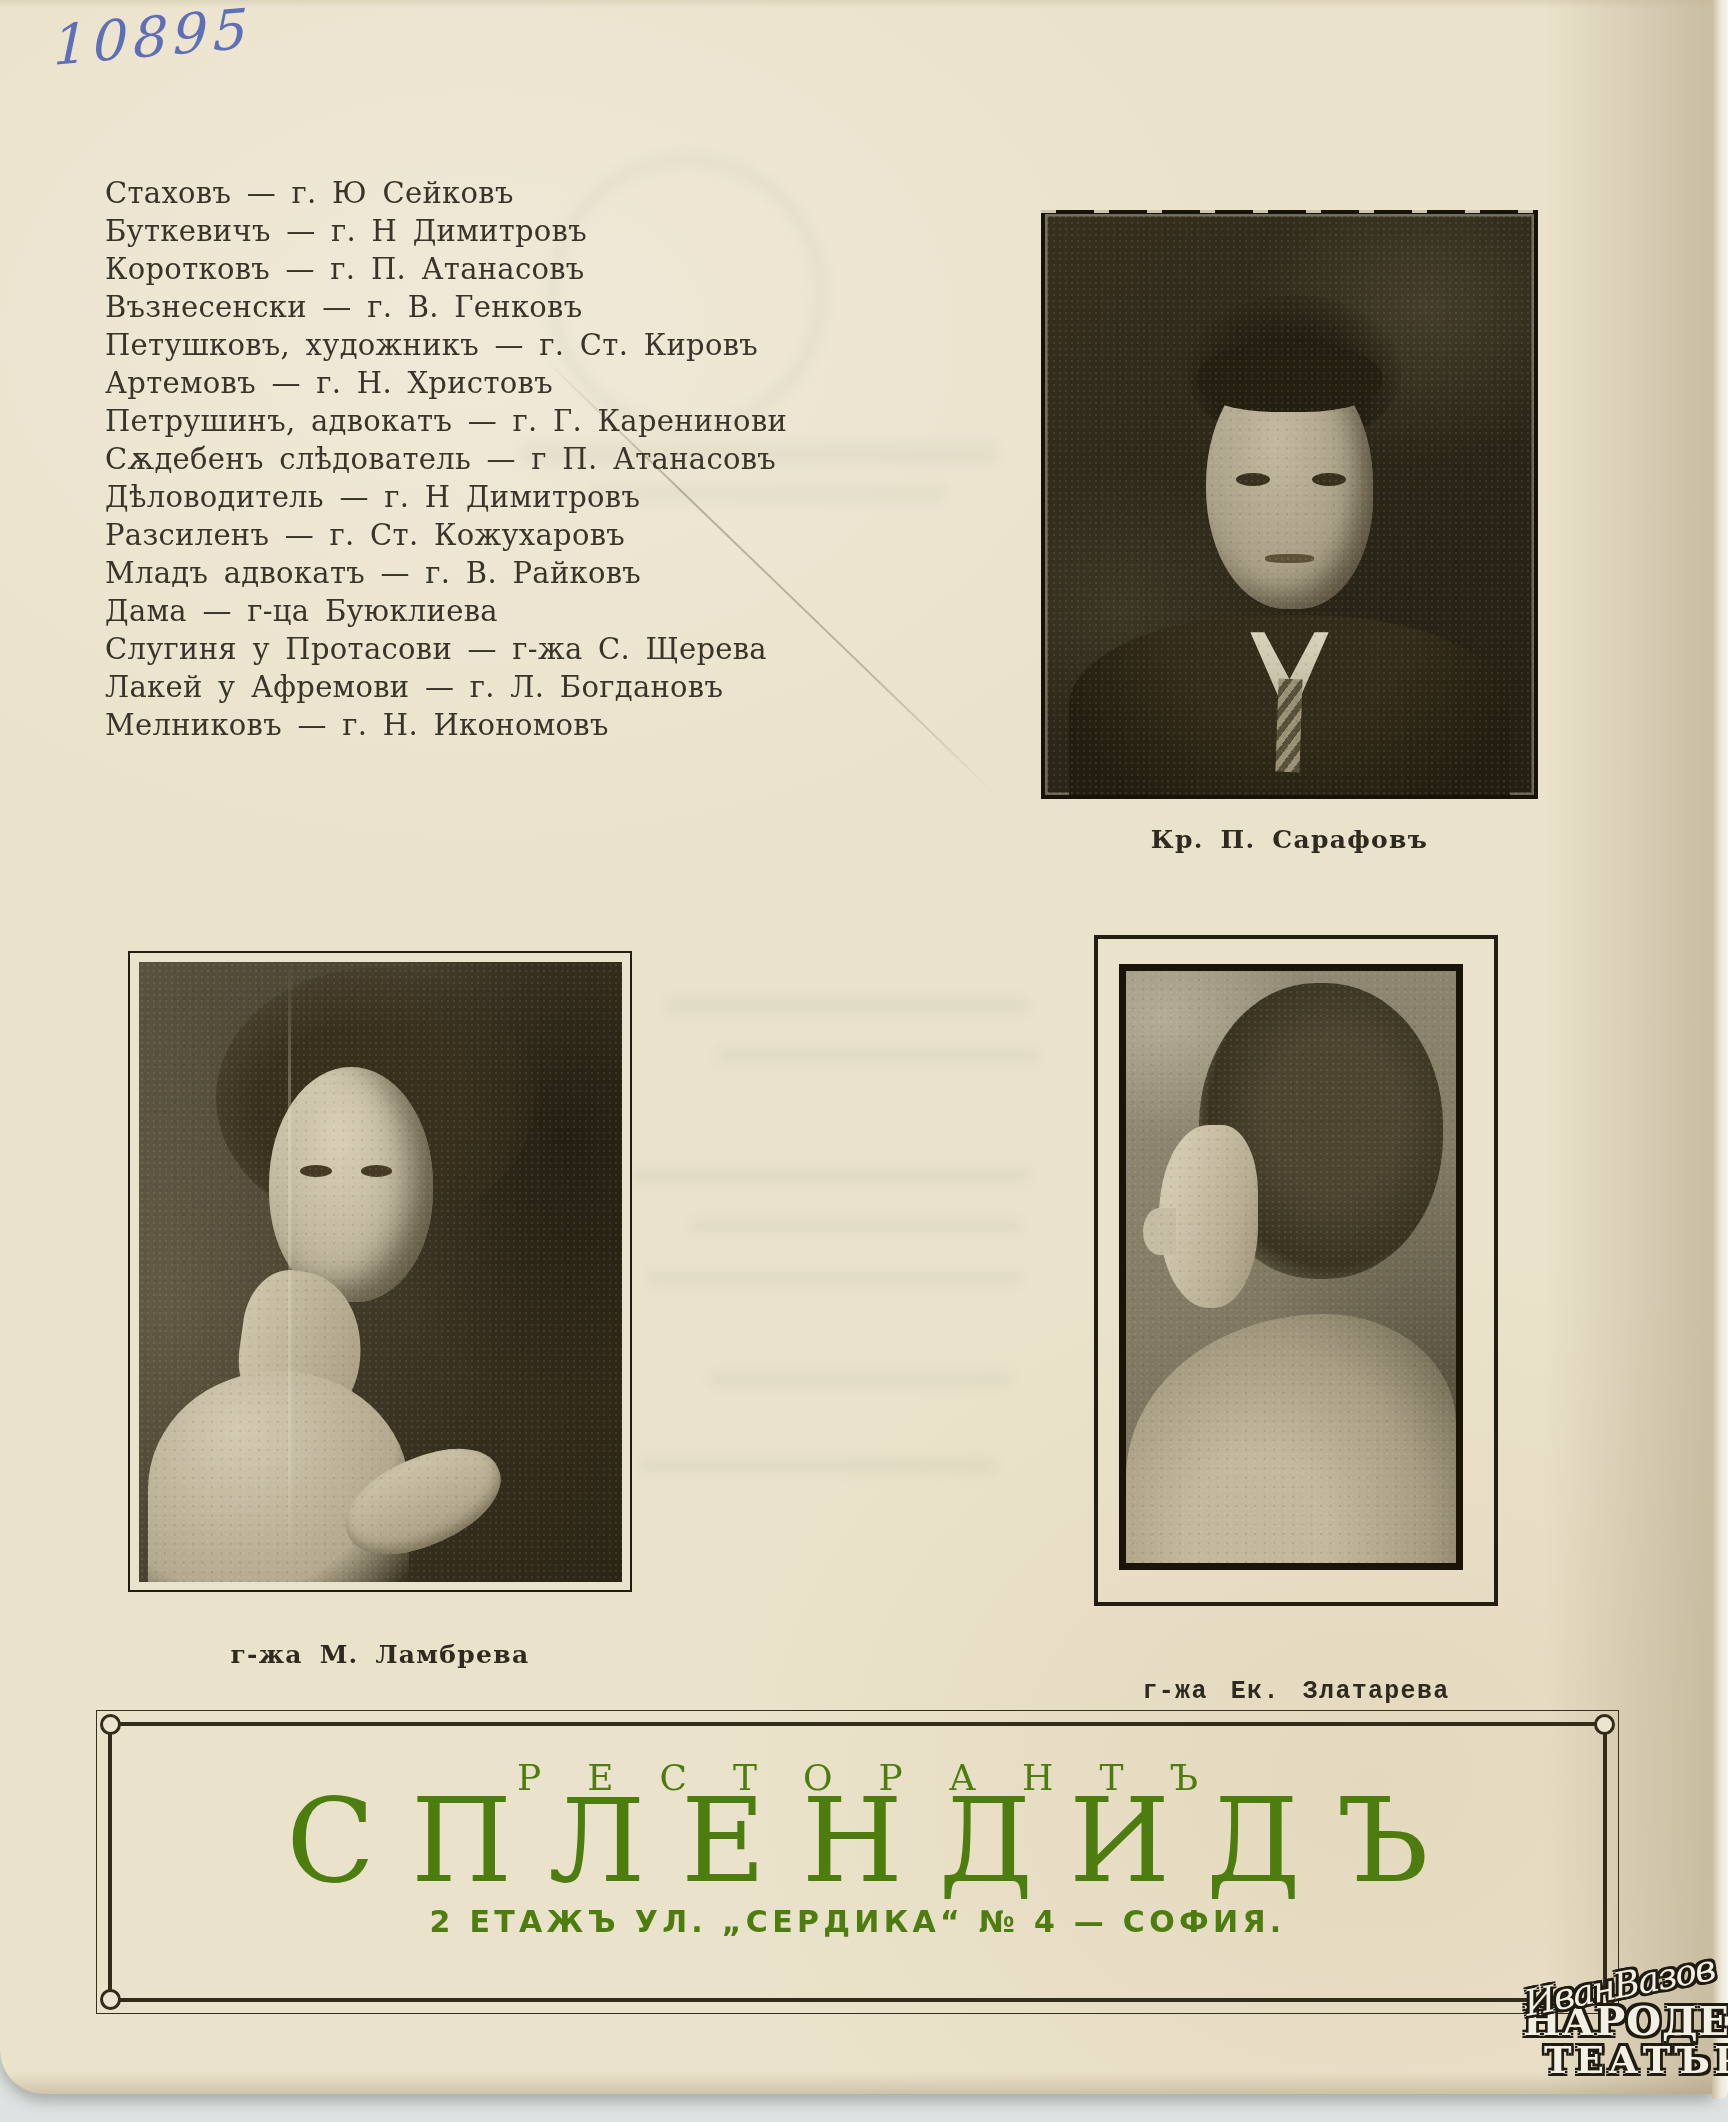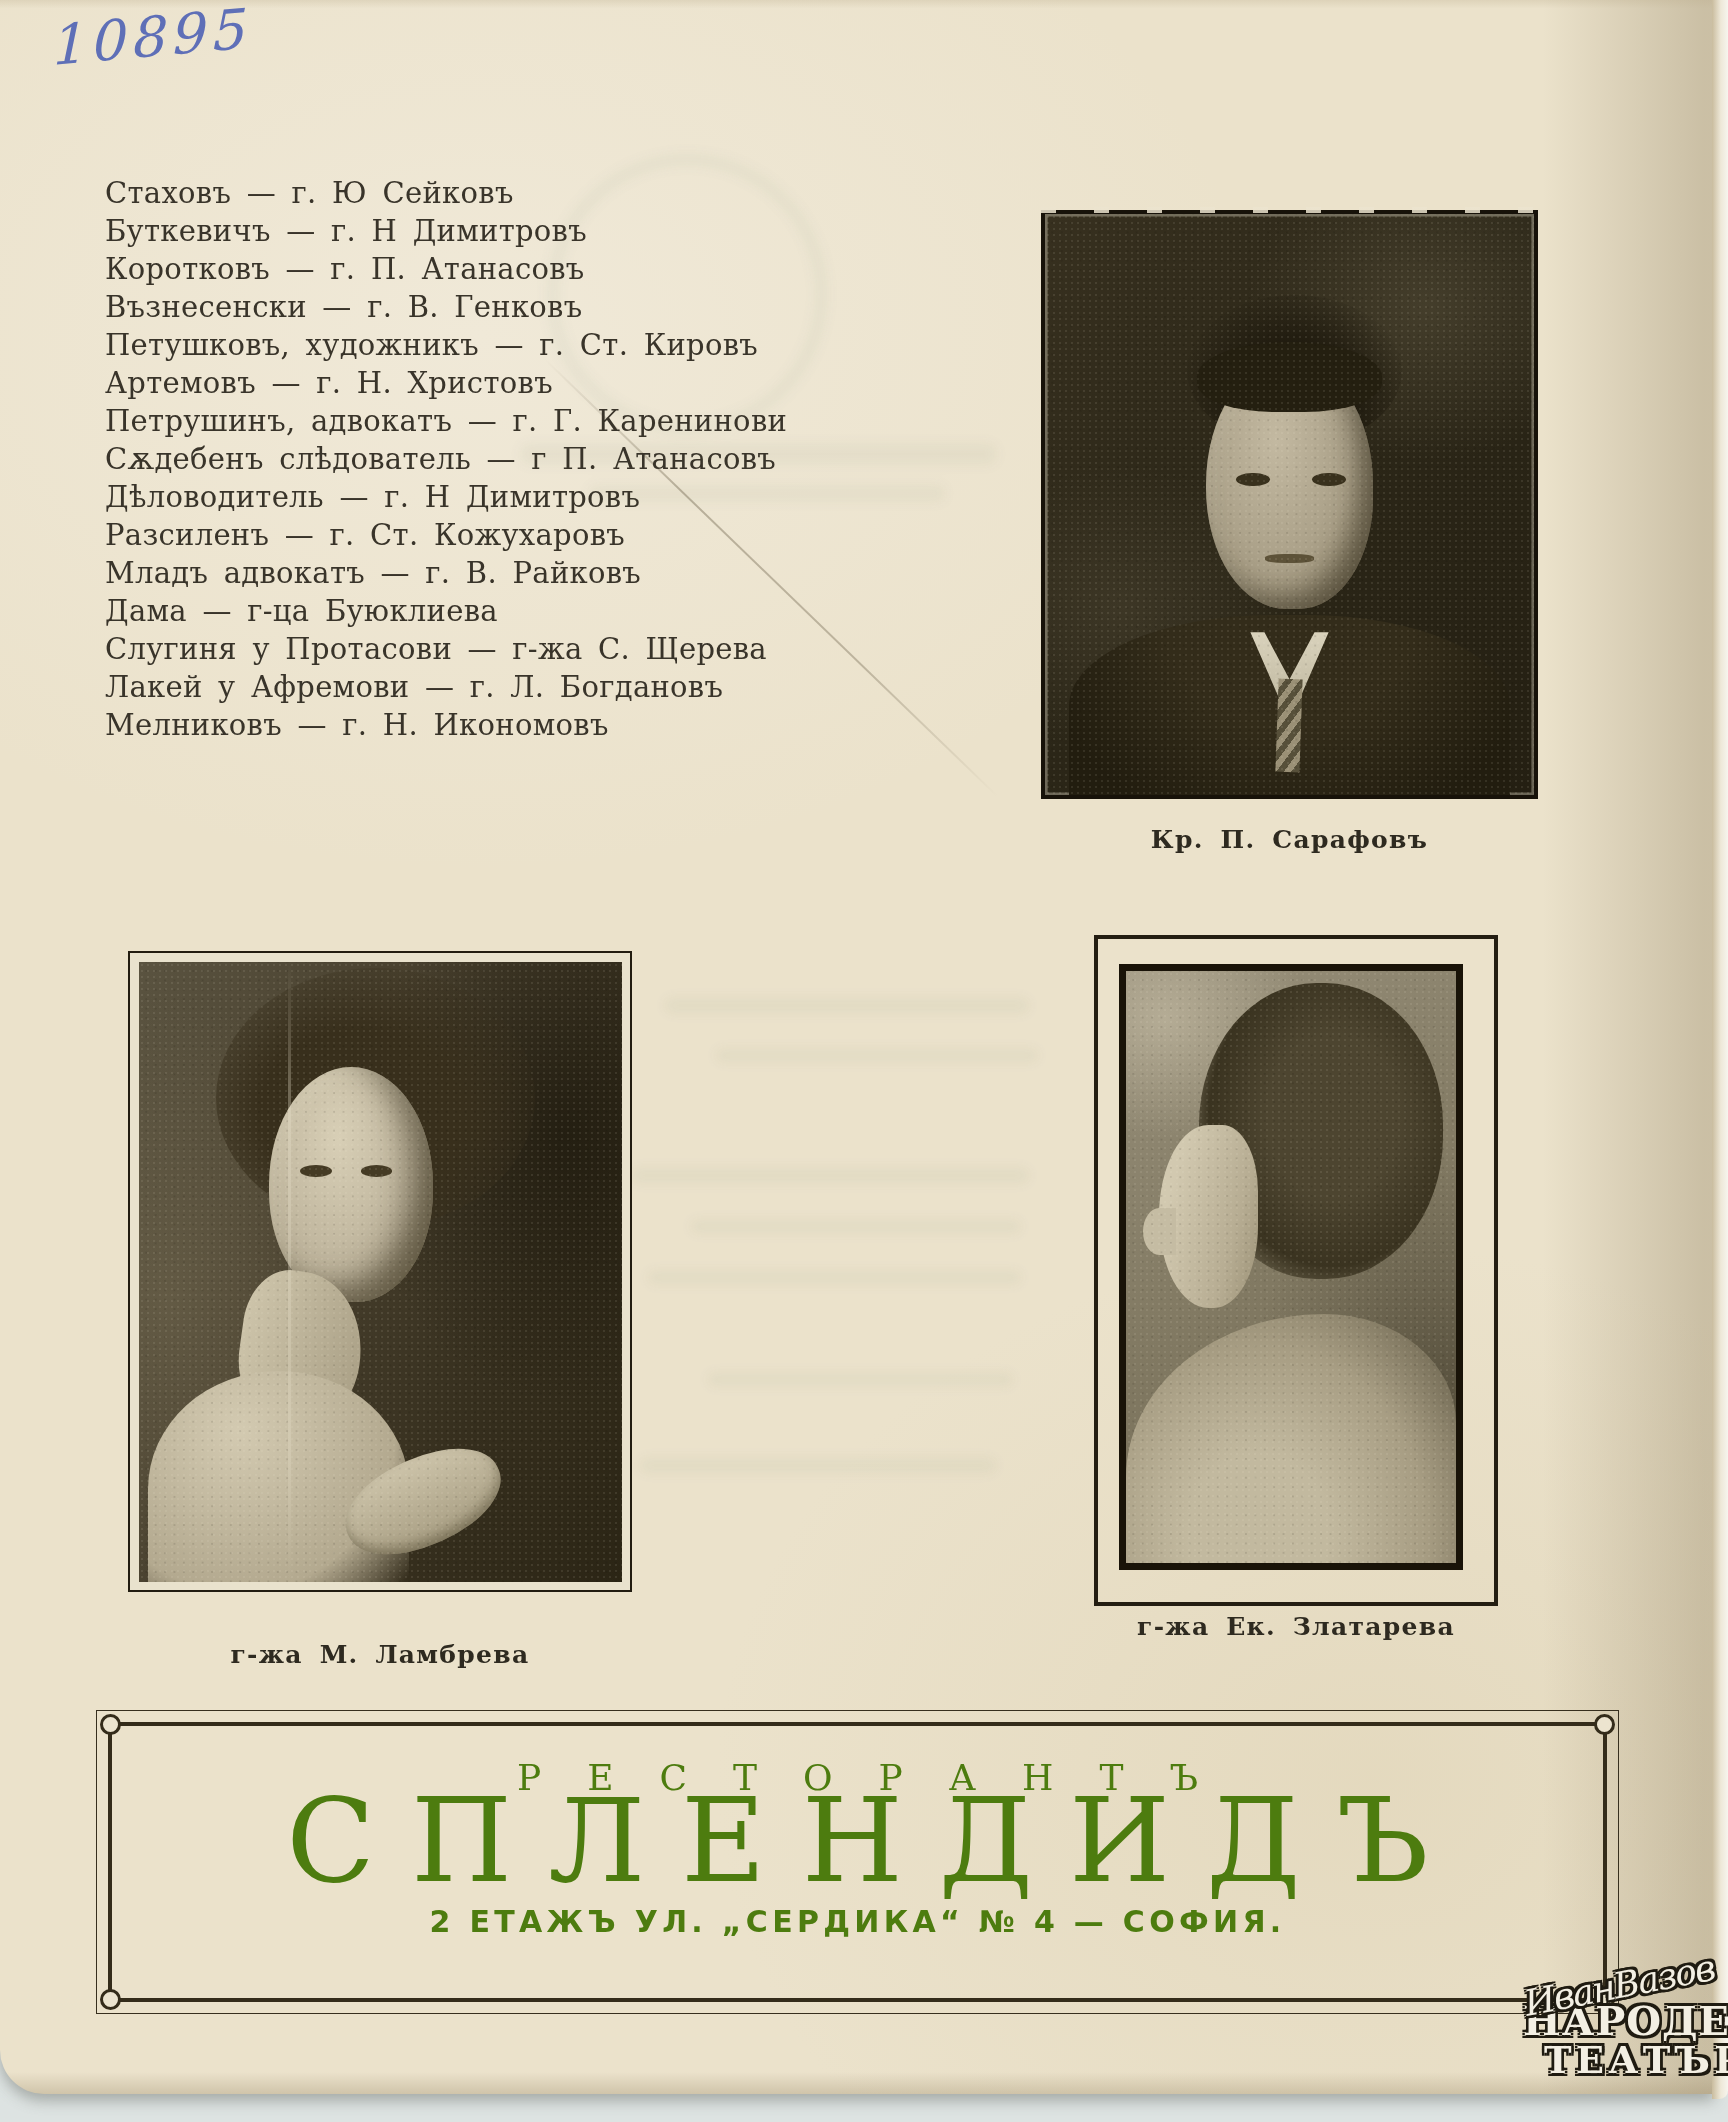--- a/index.html
+++ b/index.html
@@ -245,21 +245,21 @@
   <div class="caption" style="left:128px;top:1640px;width:504px;">г-жа М. Ламбрева</div>
 
   <div class="frame-zlatareva"></div>
   <div class="photo photo-zlatareva">
     <div class="z-hair"></div>
     <div class="z-face"></div>
     <div class="z-nose"></div>
     <div class="z-shoulder"></div>
     <div class="grain"></div>
   </div>
-  <div class="caption" style="left:1094px;top:1612px;width:404px;">г-жа Ек. Златарева</div>
+  <div class="caption" style="left:1094px;top:1677px;width:404px;font-family:Liberation Mono, monospace;">г-жа Ек. Златарева</div>
 
   <div class="ad-box">
     <div class="ad-inner">
       <div class="ring tl"></div>
       <div class="ring tr"></div>
       <div class="ring bl"></div>
       <div class="ring br"></div>
     </div>
     <div class="ad-line ad-restaurant">РЕСТОРАНТЪ</div>
     <div class="ad-line ad-name">СПЛЕНДИДЪ</div>

